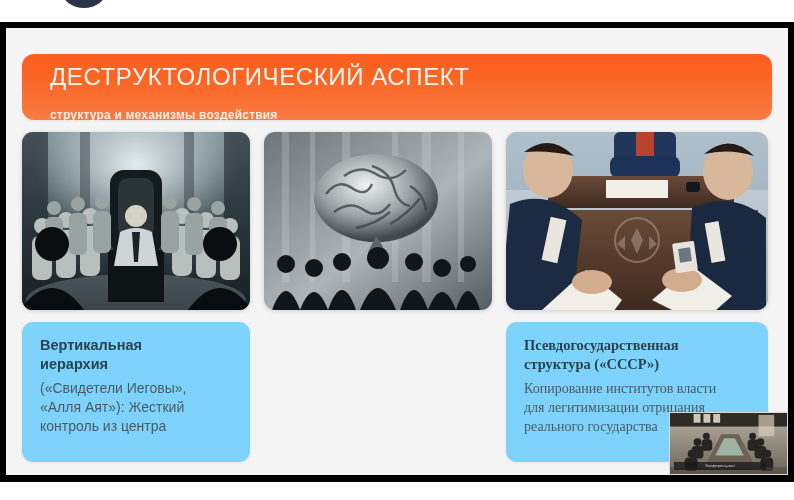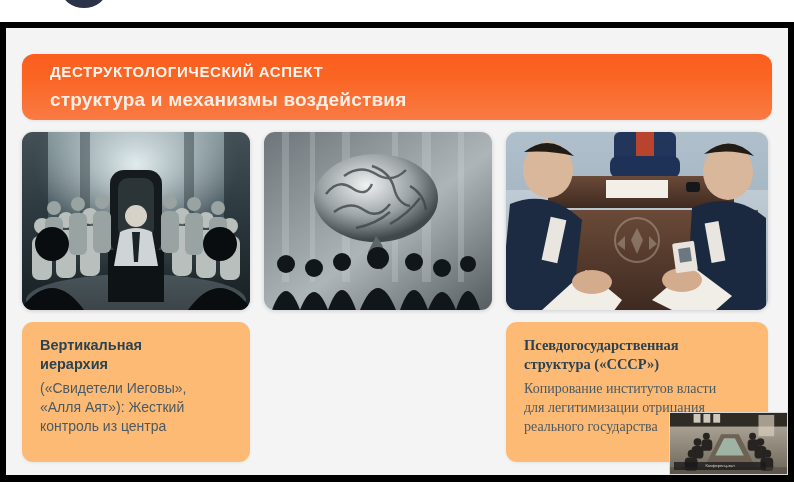--- a/index.html
+++ b/index.html
@@ -56,31 +56,31 @@
   .banner {
     position:absolute; left:16px; top:26px;
     width:750px; height:66px;
     border-radius:12px;
     background: linear-gradient(180deg, #fb5e1e 0%, #fa6523 35%, #f97b44 100%);
     padding: 10px 0 0 28px;
     box-shadow: 0 1px 3px rgba(0,0,0,0.08);
   }
   .banner-title {
     color:#fdf5f0;
-    font-size:15px;
-    font-weight:bold;
+    font-size:24px;
+    font-weight:normal;
     letter-spacing:0.6px;
     line-height:1.1;
     white-space:nowrap;
   }
   .banner-sub {
     color:#fdeee5;
-    font-size:19px;
+    font-size:12px;
     font-weight:bold;
-    margin-top:8px;
+    margin-top:18px;
     letter-spacing:0.2px;
     white-space:nowrap;
   }
 
   
   .columns {
     position:absolute; left:16px; top:104px;
     width:750px; height:330px;
     display:flex; gap:14px;
   }
@@ -94,21 +94,21 @@
     height:178px;
     border-radius:11px;
     overflow:hidden;
     box-shadow:0 1px 4px rgba(0,0,0,0.16);
   }
   .photo svg { display:block; width:100%; height:100%; }
 
   
   .card {
     margin-top:12px;
-    background:#fdba74;
+    background:#7dd3fc;
     border-radius:11px;
     padding:14px 14px 12px 18px;
     flex:1;
     box-shadow:0 1px 3px rgba(0,0,0,0.07);
   }
   .card-title {
     color:#2b4350;
     font-size:14.5px;
     font-weight:bold;
     line-height:1.32;

